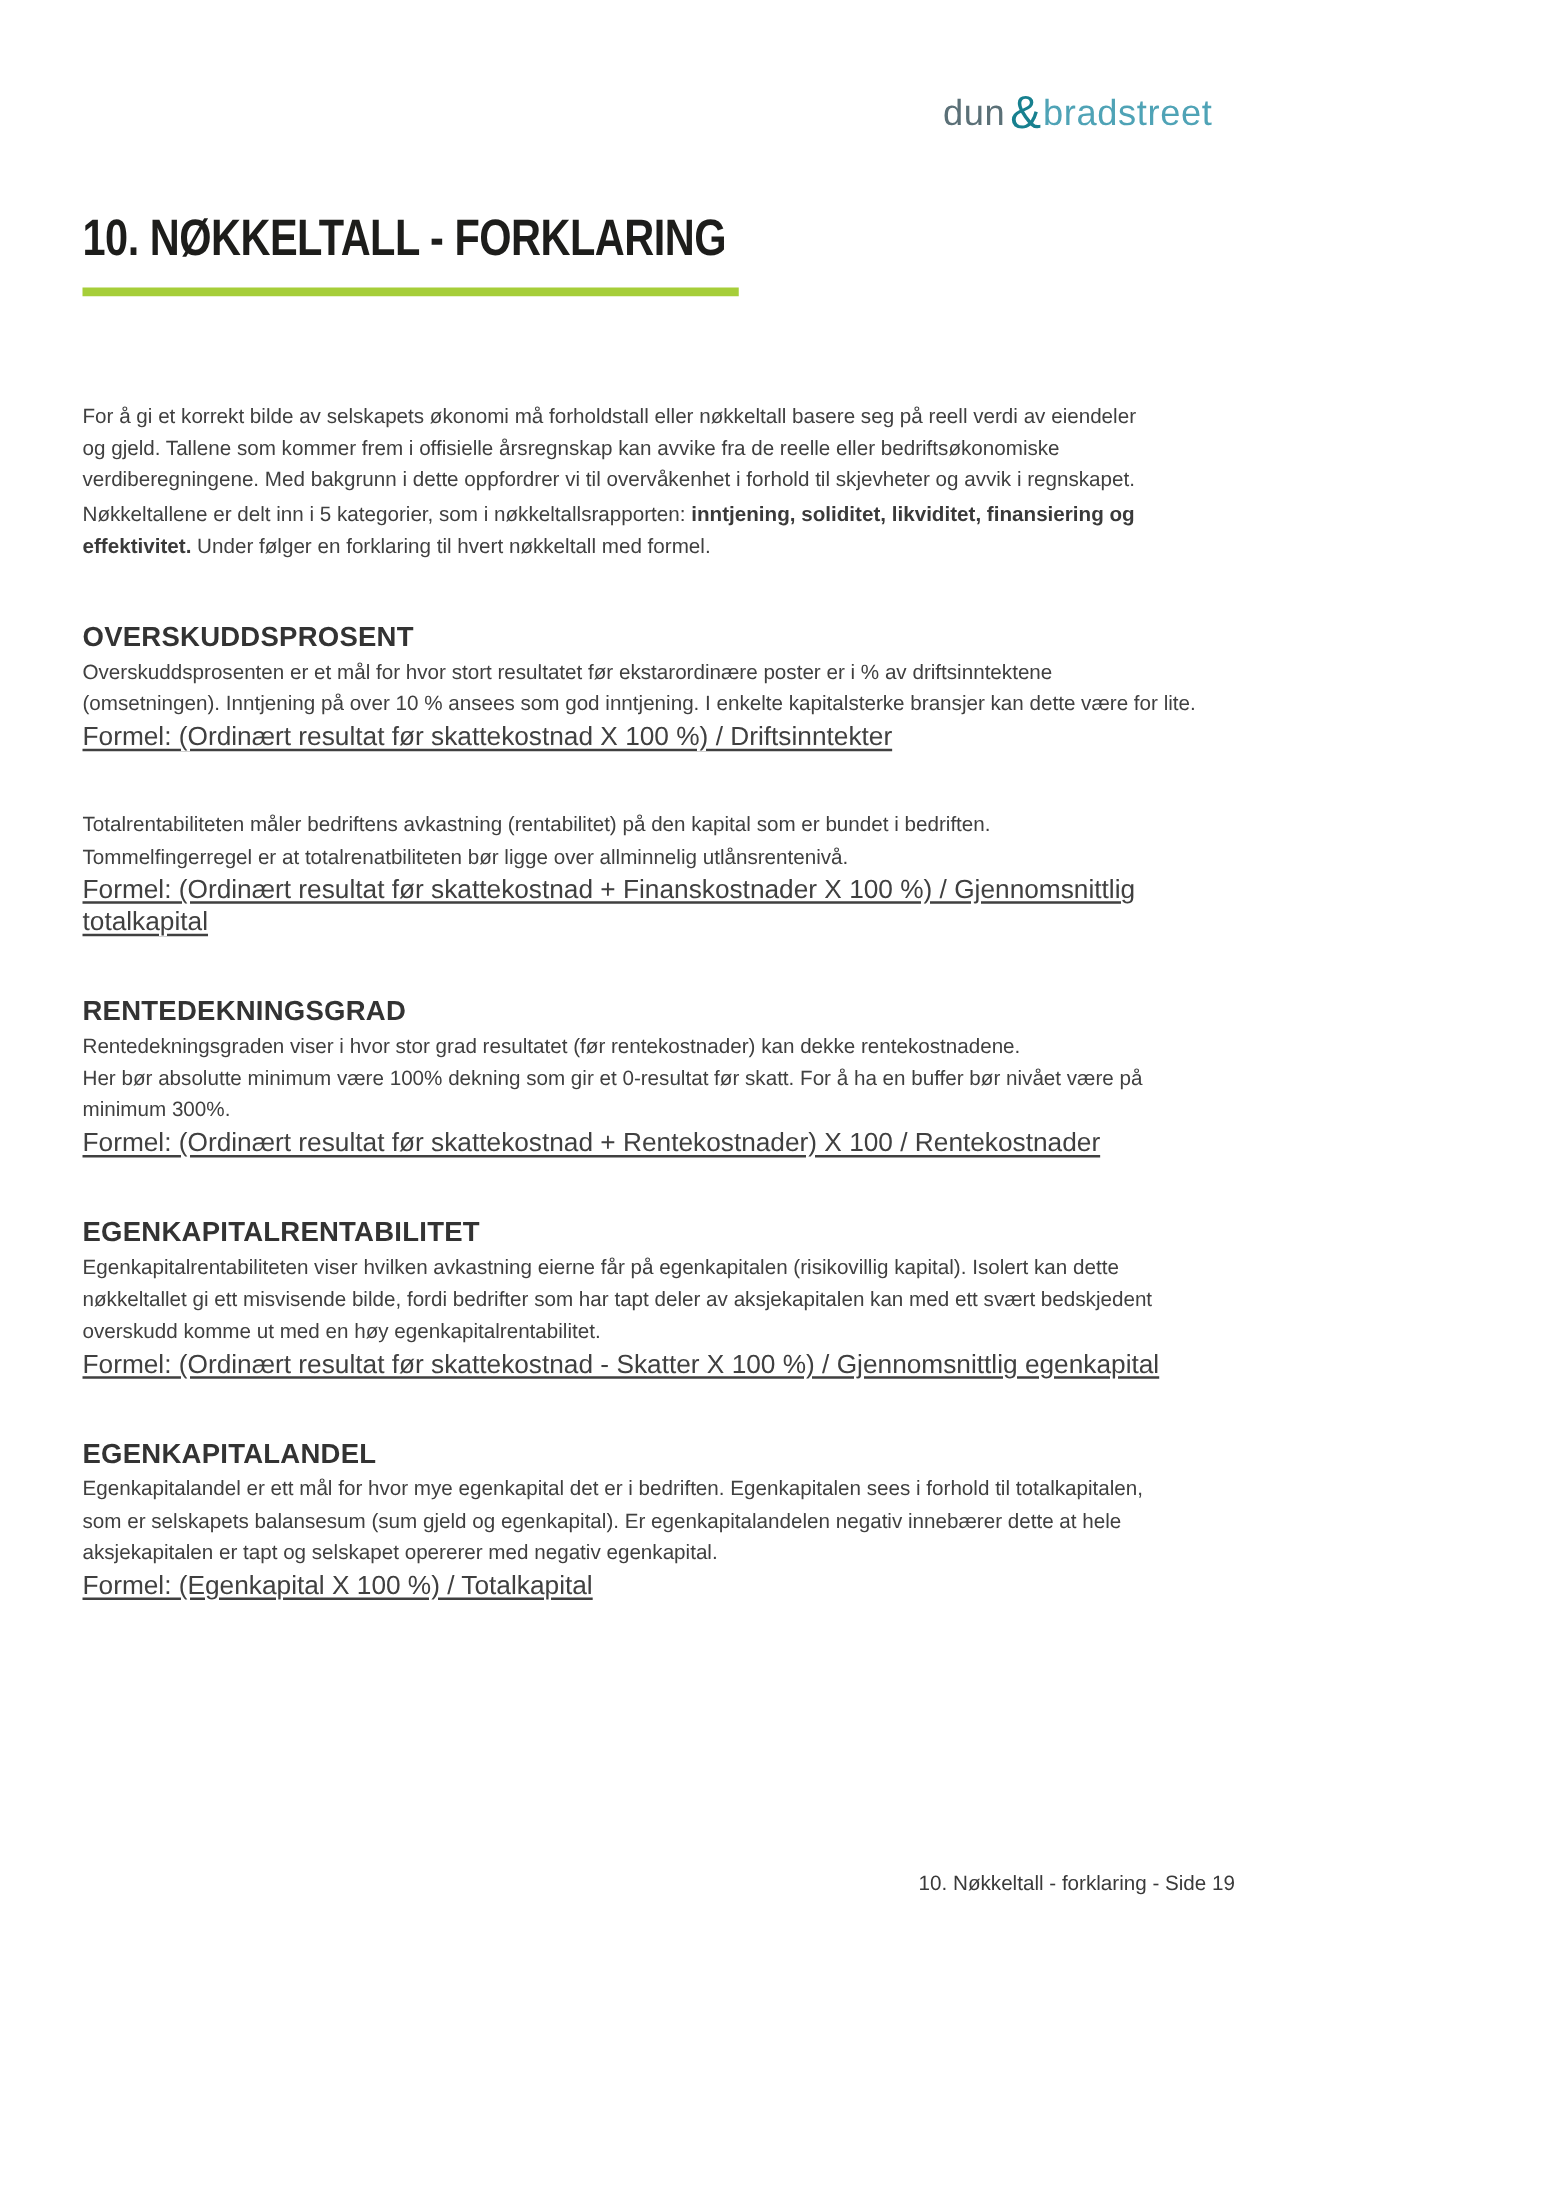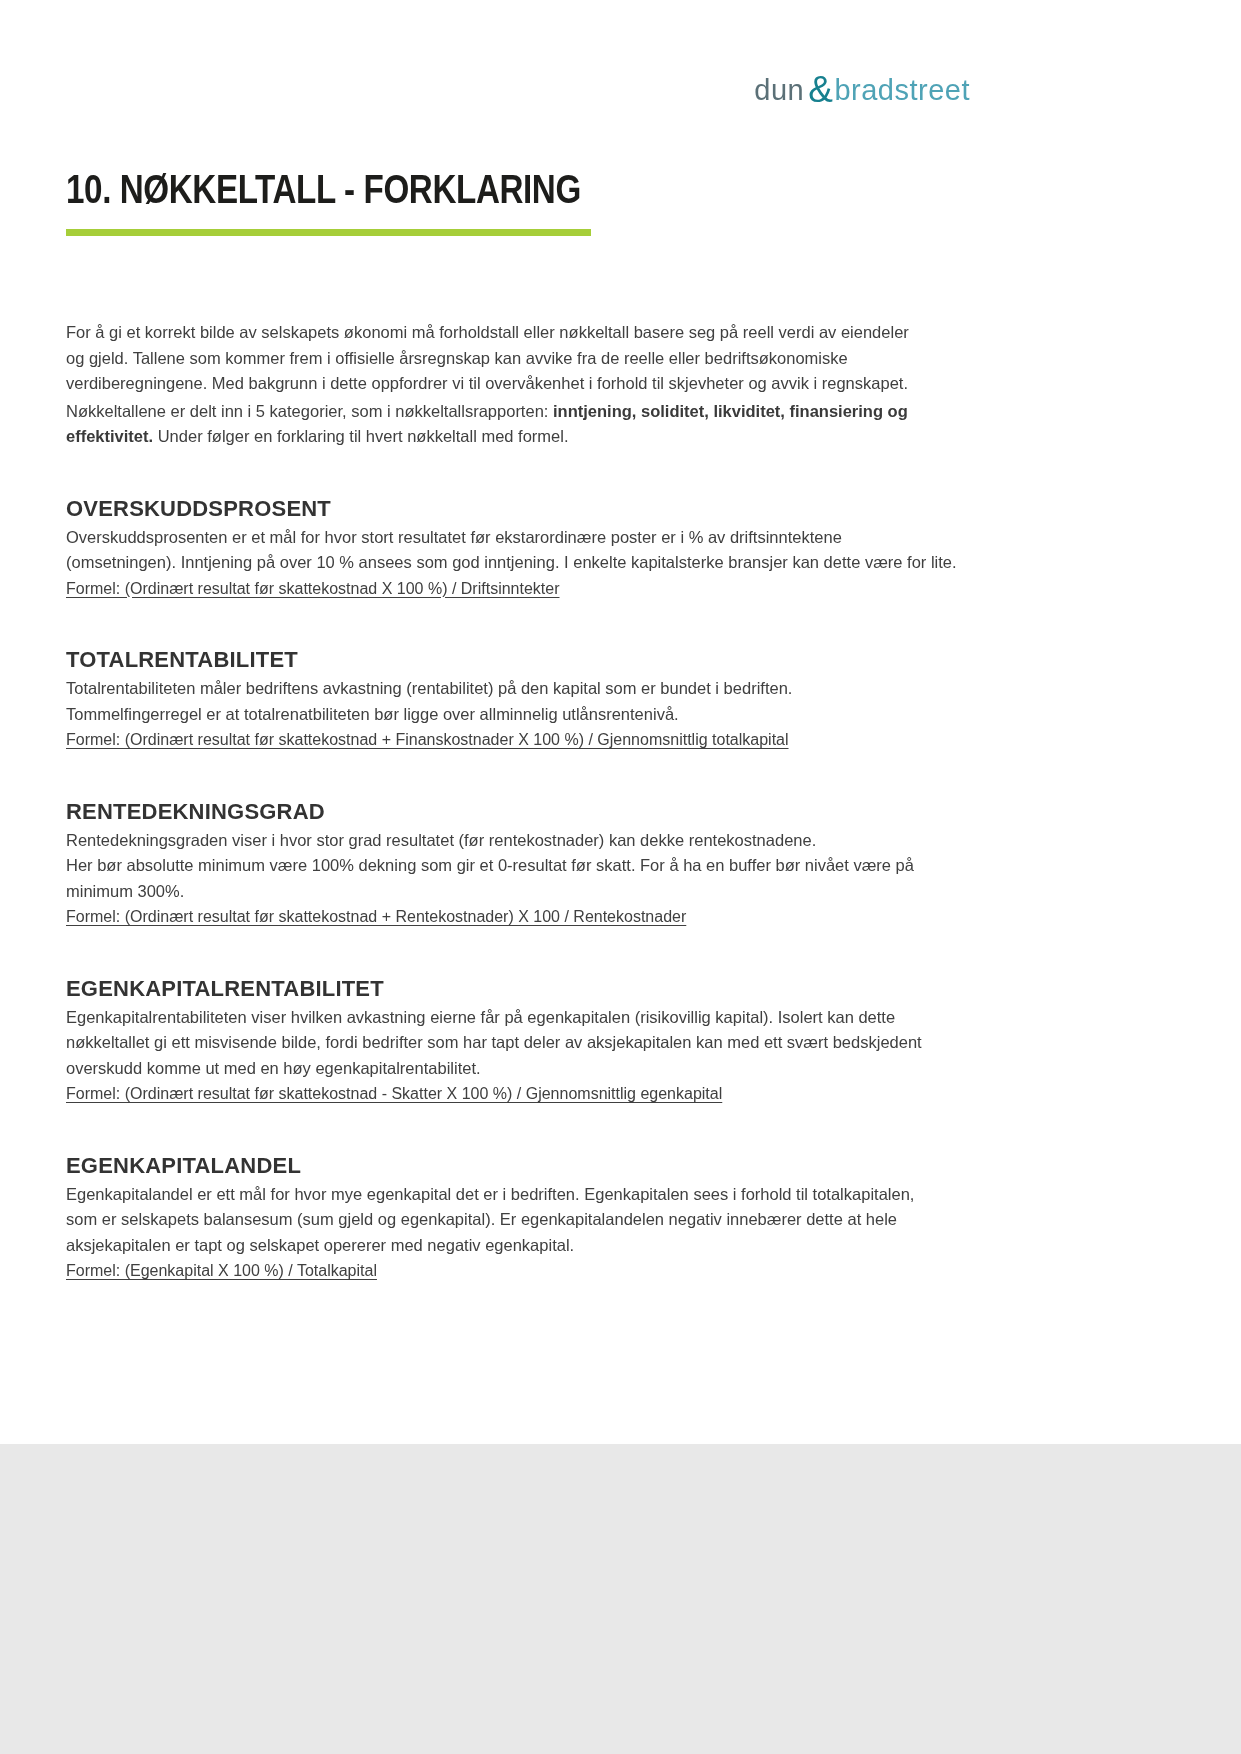--- a/index.html
+++ b/index.html
@@ -1,19 +1,19 @@
 <!DOCTYPE html>
 <html><head>
 <meta charset="utf-8">
 <style>
   html, body { margin: 0; padding: 0; background: #e8e8e8; }
   .page {
     position: relative;
     width: 1241px;
-    height: 1444px;
+    height: 1754px;
     background: #ffffff;
     font-family: "Liberation Sans", sans-serif;
     color: #404040;
     overflow: hidden;
     margin: 0 auto;
   }
   .content {
     position: absolute;
     left: 66px;
     top: 0;
@@ -68,21 +68,21 @@
   .section { margin-top: 46px; }
   .section-heading {
     margin: 0 0 3px 0;
     font-size: 22px;
     font-weight: bold;
     color: #333333;
     letter-spacing: 0.2px;
   }
   .formula {
     margin: 0;
-    font-size: 16px;
+    font-size: 21px;
     line-height: 25.5px;
     text-decoration: underline;
     text-underline-offset: 3px;
   }
   
   .footer {
     position: absolute;
     top: 1498px;
     left: 84px;
     width: 904px;
@@ -111,21 +111,20 @@
     <p class="body-text intro-2"><span>Nøkkeltallene er delt inn i 5 kategorier, som i nøkkeltallsrapporten: </span><strong>inntjening, soliditet, likviditet, finansiering og effektivitet.</strong><span> Under følger en forklaring til hvert nøkkeltall med formel.</span></p>
 
     <div class="section">
       <h2 class="section-heading">OVERSKUDDSPROSENT</h2>
       <p class="body-text">Overskuddsprosenten er et mål for hvor stort resultatet før ekstarordinære poster er i % av driftsinntektene
 (omsetningen). Inntjening på over 10 % ansees som god inntjening. I enkelte kapitalsterke bransjer kan dette være for lite.</p>
       <p class="formula">Formel: (Ordinært resultat før skattekostnad X 100 %) / Driftsinntekter</p>
     </div>
 
     <div class="section">
-      <h2 class="section-heading">TOTALRENTABILITET</h2>
       <p class="body-text">Totalrentabiliteten måler bedriftens avkastning (rentabilitet) på den kapital som er bundet i bedriften.
 Tommelfingerregel er at totalrenatbiliteten bør ligge over allminnelig utlånsrentenivå.</p>
       <p class="formula">Formel: (Ordinært resultat før skattekostnad + Finanskostnader X 100 %) / Gjennomsnittlig totalkapital</p>
     </div>
 
     <div class="section">
       <h2 class="section-heading">RENTEDEKNINGSGRAD</h2>
       <p class="body-text">Rentedekningsgraden viser i hvor stor grad resultatet (før rentekostnader) kan dekke rentekostnadene.
 Her bør absolutte minimum være 100% dekning som gir et 0-resultat før skatt. For å ha en buffer bør nivået være på
 minimum 300%.</p>

